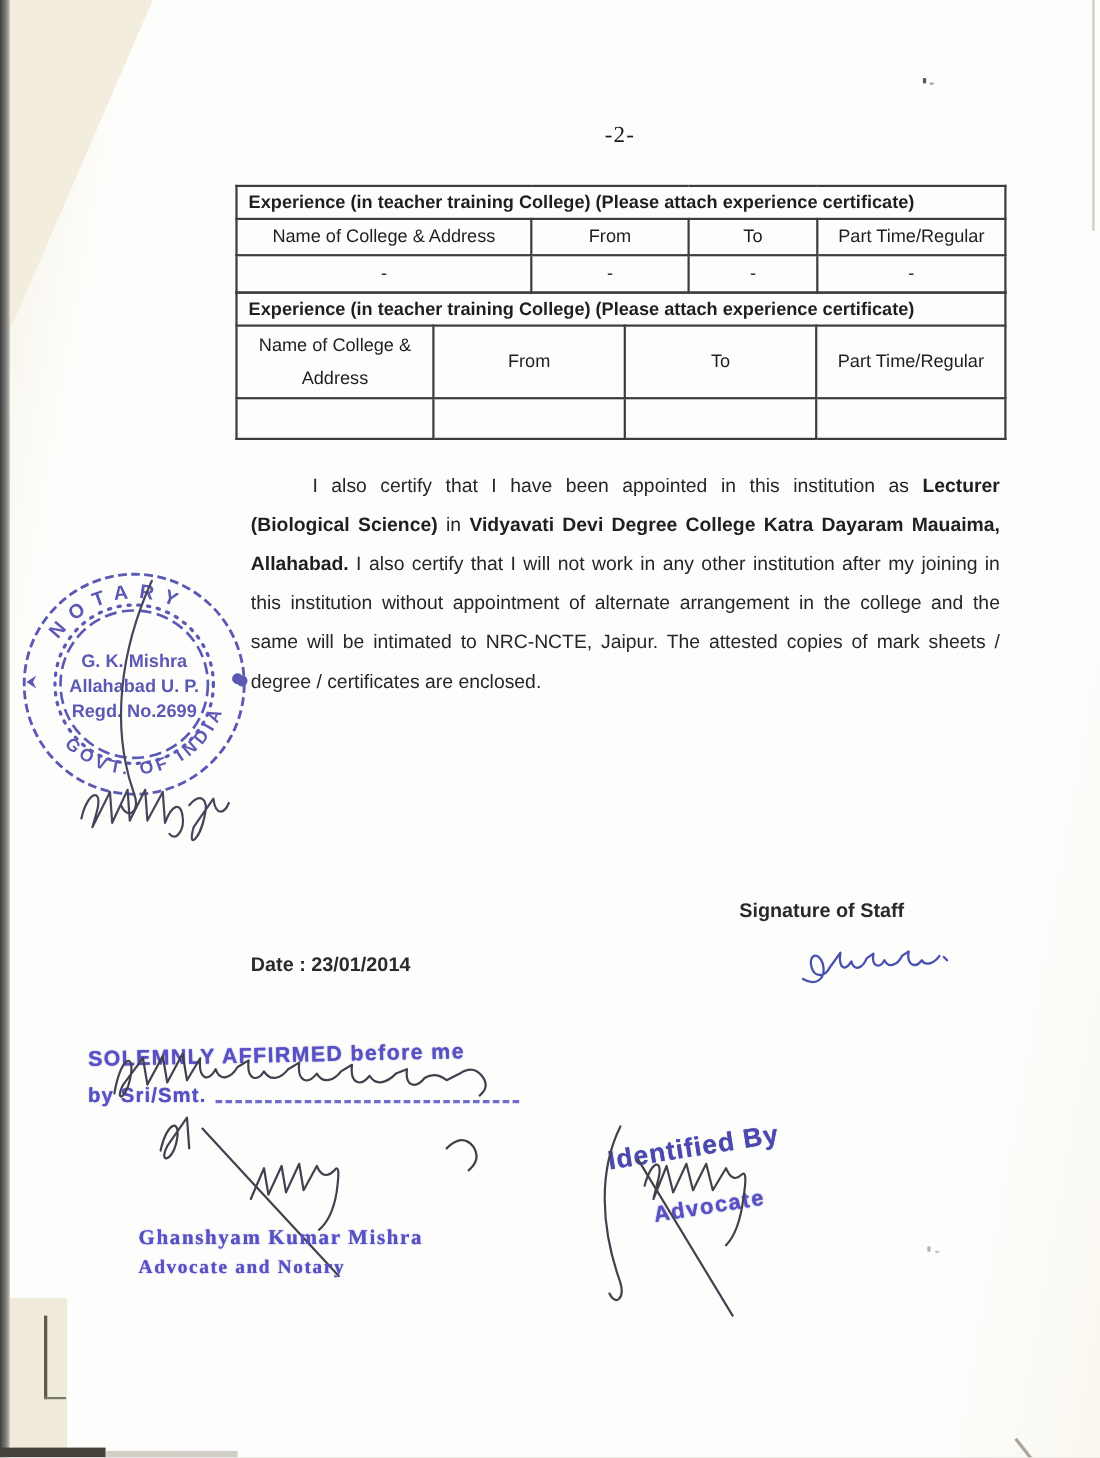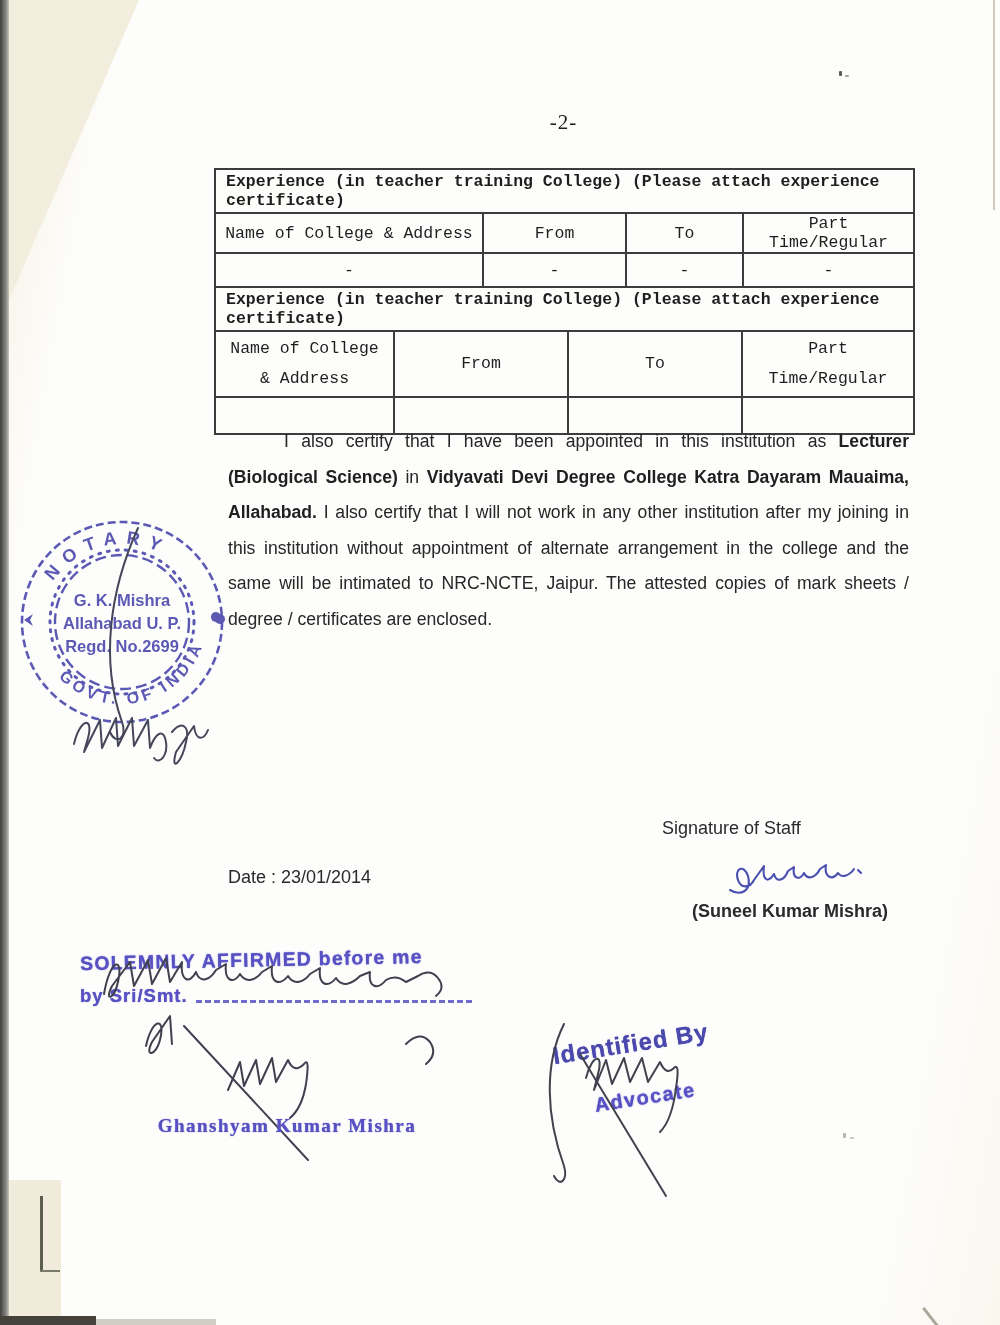--- a/index.html
+++ b/index.html
@@ -26,56 +26,56 @@
   .speck.s2{left:845px;top:75px;width:4px;height:2px;opacity:.55;}
   .speck.s3{left:843px;top:1133px;opacity:.45;}
   .speck.s4{left:850px;top:1137px;width:4px;height:2px;opacity:.35;}
   
   .pageno{position:absolute;left:214px;top:110px;width:699px;text-align:center;
     font-family:"Liberation Serif",serif;font-size:21px;letter-spacing:1px;color:#1d1d1d;}
   
   .tables{position:absolute;left:214px;top:168px;width:699px;}
   .tables table{border-collapse:collapse;width:699px;table-layout:fixed;}
   .tables td{border:2px solid #3c3c3c;font-size:16.5px;color:#1e1e1e;
-    padding:0 8px;text-align:center;vertical-align:middle;overflow:hidden;font-family:Liberation Mono, monospace;}
+    padding:0 8px;text-align:center;vertical-align:middle;overflow:hidden;}
   .tables td.title{font-weight:bold;text-align:left;padding:2px 10px;font-size:16.5px;}
   .t1 .r-title td{height:24px;}
   .t1 .r-head td{height:31px;}
   .t1 .r-data td{height:32px;}
   .t2{margin-top:-2px;}
   .t2 .r-title td{height:24px;}
   .t2 .r-head td{height:64px;vertical-align:middle;line-height:30px;}
   .t2 .r-data td{height:35px;}
   
   .bodytext{position:absolute;left:228px;top:424px;width:681px;
     font-size:17.6px;line-height:35.6px;text-align:justify;color:#262626;}
   .bodytext p{margin:0;text-indent:56px;}
   .bodytext b{font-weight:bold;color:#1f1f1f;}
   
-  .sig-title{position:absolute;left:662px;top:818px;width:250px;text-align:left;
-    font-size:18px;font-weight:normal;color:#2a2a2e;}
+  .sig-title{position:absolute;left:622px;top:818px;width:250px;text-align:center;
+    font-size:18px;font-weight:bold;color:#2a2a2e;}
   .sig-name{position:absolute;left:650px;top:901px;width:280px;text-align:center;
     font-size:18px;font-weight:bold;color:#2a2a2e;}
-  .date-line{position:absolute;left:228px;top:867px;font-size:18px;font-weight:normal;color:#2a2a2e;}
+  .date-line{position:absolute;left:228px;top:867px;font-size:18px;font-weight:bold;color:#2a2a2e;}
   .sig-staff{position:absolute;left:726px;top:858px;}
   
   .stamp-round{position:absolute;left:14px;top:512px;}
   .sig-notary{position:absolute;left:38px;top:520px;}
   .affirmed{position:absolute;left:80px;top:948px;width:400px;color:#5751c3;}
   .affirmed .l1{font-size:19.5px;font-weight:bold;letter-spacing:1.2px;
     transform:rotate(-1.2deg);text-shadow:0 0 1.2px #5751c3;white-space:nowrap;}
   .affirmed .row{display:flex;align-items:flex-end;font-size:18.5px;font-weight:bold;
     letter-spacing:1px;text-shadow:0 0 1px #5751c3;}
   .affirmed .row.l2{margin-top:14px;width:392px;}
   .affirmed .row.l3{margin-top:26px;width:310px;}
   .affirmed .leader{flex:1;border-bottom:3.5px dashed #5751c3;margin:0 0 4px 8px;opacity:.85;}
   .sig-affirmed{position:absolute;left:76px;top:946px;}
-  .ghanshyam{position:absolute;left:126px;top:1112px;width:274px;text-align:center;
+  .ghanshyam{position:absolute;left:126px;top:1112px;width:274px;
     font-family:"Liberation Serif",serif;font-weight:bold;color:#5751c3;
-    text-shadow:0 0 1.1px #5751c3;letter-spacing:1.5px;margin-left:24px;}
+    text-shadow:0 0 1.1px #5751c3;letter-spacing:1.5px;}
   .ghanshyam .g1{font-size:19px;line-height:27px;}
   .ghanshyam .g2{font-size:17.5px;line-height:25px;}
   .ghanshyam .g3{font-size:17.5px;line-height:25px;}
   .identified{position:absolute;left:552px;top:1030px;font-size:24px;font-weight:bold;
     color:#4b48ae;letter-spacing:1px;transform:rotate(-9deg);text-shadow:0 0 .8px #4b48ae;white-space:nowrap;}
   .advocate{position:absolute;left:594px;top:1086px;font-size:20px;font-weight:bold;
     color:#5751c3;letter-spacing:1.5px;transform:rotate(-9deg);text-shadow:0 0 1.4px #5751c3;}
   .sig-identified{position:absolute;left:534px;top:1016px;}
   svg{display:block;}
 </style>
@@ -157,21 +157,20 @@
     <p><span>I also certify that I have been appointed in this institution as </span><b>Lecturer (Biological Science)</b><span> in </span><b>Vidyavati Devi Degree College Katra Dayaram Mauaima, Allahabad.</b><span> I also certify that I will not work in any other institution after my joining in this institution without appointment of alternate arrangement in the college and the same will be intimated to NRC-NCTE, Jaipur. The attested copies of mark sheets / degree / certificates are enclosed.</span></p>
   </div>
 
   <div class="sig-title">Signature of Staff</div>
   <svg class="sig-staff" width="140" height="44" viewBox="0 0 140 44">
     <g fill="none" stroke="#4a50b0" stroke-width="2.1" stroke-linecap="round" stroke-linejoin="round">
       <path d="M4,32 C14,38 26,34 22,18 C18,6 8,10 12,22 C15,31 24,30 28,22 L38,8 C36,22 42,26 48,16 C50,25 58,23 62,13 L68,9 C66,21 74,23 78,15 C82,23 90,19 94,11 L100,7 C98,19 106,23 112,15 C116,21 124,17 128,11"></path>
       <path d="M132,12 l3,3"></path>
     </g>
   </svg>
-  <div class="sig-name">(Suneel Kumar Mishra)</div>
   <div class="date-line">Date : 23/01/2014</div>
 
   <svg class="stamp-round" width="216" height="222" viewBox="0 0 216 222" opacity="0.9">
     <g fill="none" stroke="#4b48ae">
       <circle cx="108" cy="110" r="100" stroke-width="2.6" stroke-dasharray="8 4"></circle>
       <circle cx="108" cy="110" r="72" stroke-width="3" stroke-dasharray="2 7" stroke-linecap="round"></circle>
       <circle cx="108" cy="110" r="67" stroke-width="2.4" stroke-dasharray="11 5"></circle>
     </g>
     <defs>
       <path id="arcTop" d="M 24,116 A 84,84 0 0 1 192,116"></path>
@@ -217,20 +216,21 @@
       <path d="M28,48 C34,12 48,10 42,36 C38,54 28,56 36,40 L54,16 L58,40 L72,14 L76,38 L90,12 L94,36 L106,16 C104,36 114,38 120,26 C124,38 134,34 140,24 L150,18 C148,36 158,38 164,28 C170,38 180,34 186,26 L196,20 C194,38 204,40 212,30 C218,40 228,36 234,28 L244,22 C242,40 252,42 260,32 C266,42 276,38 284,30 L294,26 C292,42 302,44 310,34 Q320,28 330,36 L342,30 Q354,22 362,32 Q370,42 360,50"></path>
       <path d="M70,100 C76,72 90,70 84,94 C80,110 68,112 76,96 L94,70 L96,98"></path>
       <path d="M108,80 L232,214"></path>
       <path d="M152,144 L164,116 L168,140 L180,114 L184,138 L196,112 L200,136 L212,114 Q218,128 228,118 Q234,110 230,138 Q226,162 214,172"></path>
       <path d="M330,98 Q344,84 354,96 Q362,108 350,118"></path>
     </g>
   </svg>
 
   <div class="ghanshyam">
     <div class="g1">Ghanshyam Kumar Mishra</div>
+    <div class="g2">Advocate and Notary</div>
   </div>
 
   <div class="identified">Identified By</div>
   <div class="advocate">Advocate</div>
   <svg class="sig-identified" width="200" height="186" viewBox="0 0 200 186">
     <g fill="none" stroke="#42424e" stroke-width="2" stroke-linecap="round" stroke-linejoin="round">
       <path d="M30,8 C10,48 12,100 30,150 C34,164 26,172 20,160"></path>
       <path d="M46,38 L132,180"></path>
       <path d="M52,62 C58,38 70,36 64,58 L60,74 L72,44 L78,68 L90,42 L96,66 L108,42 L114,66 L126,46 Q132,60 140,52 Q146,46 142,72 Q138,104 126,116"></path>
     </g>

